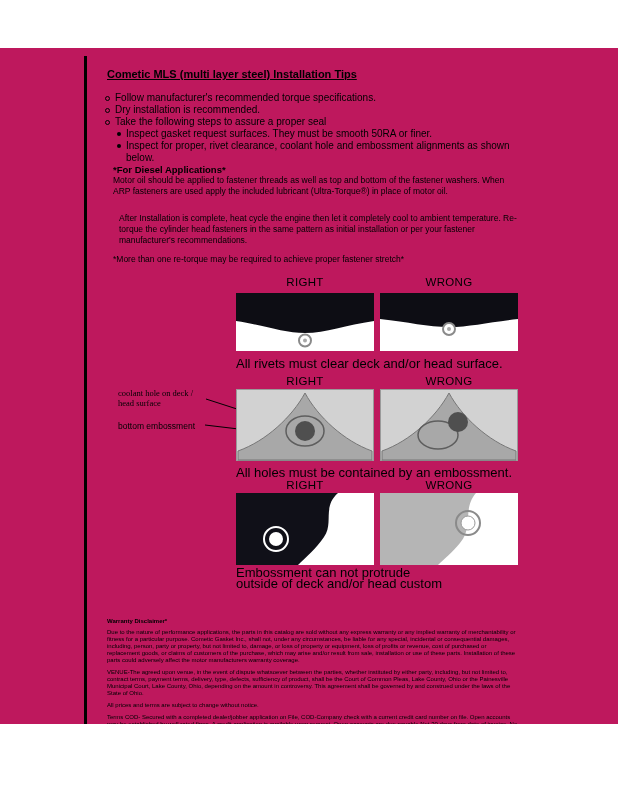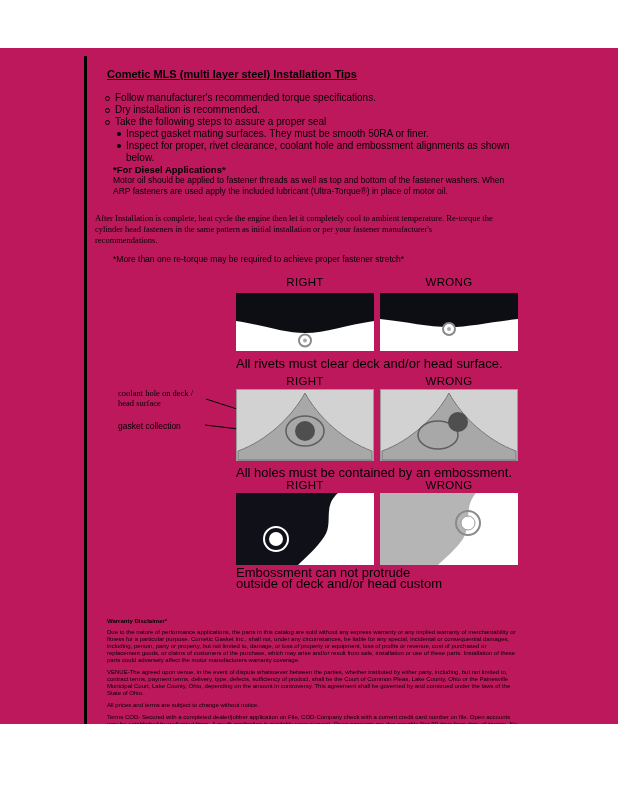--- a/index.html
+++ b/index.html
@@ -11,21 +11,21 @@
   #left-rule{left:84px;top:8px;width:3px;height:786px;background:#000;}
   #doc-title{left:107px;top:20px;font-size:11px;font-weight:bold;text-decoration:underline;white-space:nowrap;}
   #tips-list{left:105px;top:44px;width:430px;font-size:10px;line-height:12px;}
   .bullet-row{display:flex;align-items:flex-start;}
   .bullet-row.sub{margin-left:12px;}
   .obullet{flex:0 0 auto;width:3px;height:3px;border:1px solid #000;border-radius:50%;margin:4px 5px 0 0;}
   .fbullet{flex:0 0 auto;width:4px;height:4px;background:#000;border-radius:50%;margin:4px 5px 0 0;}
   #diesel-heading{left:113px;top:116px;font-size:9.5px;font-weight:bold;}
   .para{font-size:8.5px;line-height:11px;width:398px;}
   #para1{left:113px;top:127px;}
-  #para2{left:95px;top:165px;font-family:Liberation Serif, serif;}
+  #para2{left:119px;top:165px;}
   #retorque-note{left:113px;top:206px;font-size:8.5px;text-align:center;}
   .rw-label{width:138px;text-align:center;font-size:11.5px;letter-spacing:0.3px;}
   .caption{font-size:13px;}
   .ann{font-size:8.5px;line-height:10px;}
   #legal{left:107px;top:570px;width:412px;font-size:6px;line-height:7px;}
   #legal .lp{margin:0 0 5px 0;}
   #legal .lh{font-weight:bold;margin:0 0 4px 0;}
   #page-code{left:386px;top:760px;font-size:15px;}
   svg{display:block;}
 </style>
@@ -46,21 +46,21 @@
     <div class="bullet-row">
       <span class="obullet"></span>
       <span>Dry installation is recommended.</span>
     </div>
     <div class="bullet-row">
       <span class="obullet"></span>
       <span>Take the following steps to assure a proper seal</span>
     </div>
     <div class="bullet-row sub">
       <span class="fbullet"></span>
-      <span>Inspect gasket mating surfaces.  They must be smooth 50RA or finer.</span>
+      <span>Inspect gasket request surfaces.  They must be smooth 50RA or finer.</span>
     </div>
     <div class="bullet-row sub">
       <span class="fbullet"></span>
       <span>Inspect for proper, rivet clearance, coolant hole and embossment alignments as shown below.</span>
     </div>
   </div>
 
   <div id="diesel-heading" class="abs">*For Diesel Applications*</div>
   <div id="para1" class="abs para">Motor oil should be applied to fastener threads as well as top and bottom of the fastener washers. When ARP fasteners are used apply the included lubricant (Ultra-Torque®) in place of motor oil.</div>
   <div id="para2" class="abs para">After Installation is complete, heat cycle the engine then let it completely cool to ambient temperature. Re-torque the cylinder head fasteners in the same pattern as initial installation or per your fastener manufacturer's recommendations.</div>
@@ -85,21 +85,21 @@
       <circle cx="69" cy="36" r="6" fill="#ffffff" stroke="#8a8a8a" stroke-width="2"></circle>
       <circle cx="69" cy="36" r="2" fill="#a8a8a8"></circle>
     </svg>
   </div>
   <div class="abs caption" style="left:236px;top:308px;">All rivets must clear deck and/or head surface.</div>
 
   <div class="abs rw-label" style="left:236px;top:327px;">RIGHT</div>
   <div class="abs rw-label" style="left:380px;top:327px;">WRONG</div>
 
   <div class="abs ann" style="left:118px;top:340px;width:92px;font-family:Liberation Serif, serif;">coolant hole on deck / head surface</div>
-  <div class="abs ann" style="left:118px;top:373px;width:92px;">gasket collection</div>
+  <div class="abs ann" style="left:118px;top:373px;width:92px;">bottom embossment</div>
   <div class="abs" style="left:205px;top:343px;">
     <svg width="110" height="55" viewBox="0 0 110 55">
       <line x1="1" y1="8" x2="100" y2="40" stroke="#000" stroke-width="1"></line>
       <line x1="0" y1="34" x2="84" y2="44" stroke="#000" stroke-width="1"></line>
     </svg>
   </div>
 
   <div class="abs" style="left:236px;top:341px;">
     <svg width="138" height="72" viewBox="0 0 138 72">
       <rect x="0.5" y="0.5" width="137" height="71" fill="#d2d2d2" stroke="#9a9a9a"></rect>

